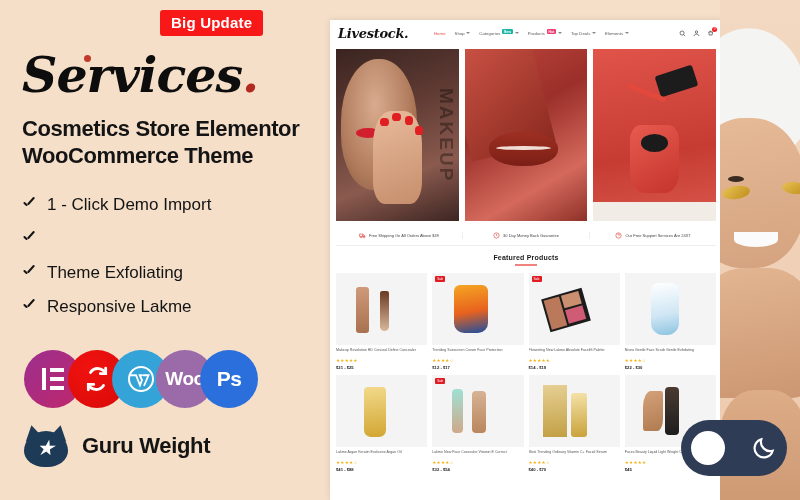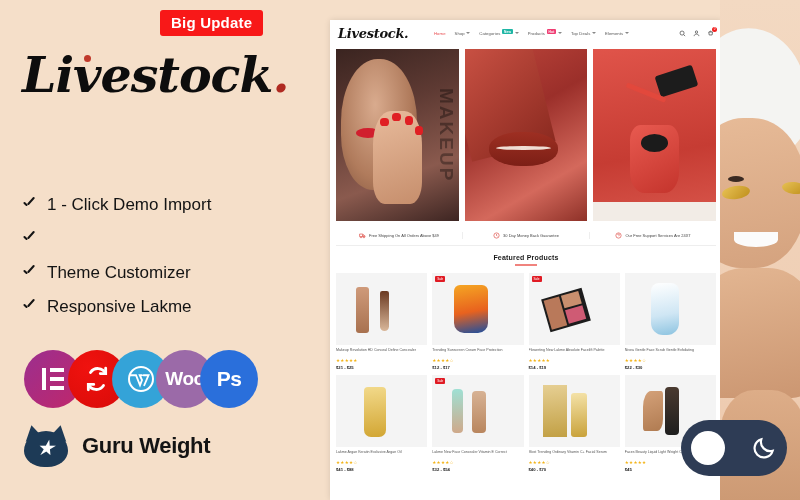--- a/index.html
+++ b/index.html
@@ -242,35 +242,39 @@
 </head>
 <body>
 
 <div class="stage">
 
   <div class="promo">
     <div class="big-update">Big Update</div>
 
     <div class="brand">
       <span class="dot-top"></span>
-      <span>Livestock</span><span class="dot-end">.</span>
-    </div>
-
+      <span>Services</span><span class="dot-end">.</span>
+    </div>
+
+    <div class="headline">
+      <div>Cosmetics Store Elementor</div>
+      <div>WooCommerce Theme</div>
+    </div>
 
     <div class="features">
       <div class="feat">
         <span class="tick"></span>
         <span>1 - Click Demo Import</span>
       </div>
       <div class="feat">
         <span class="tick"></span>
       </div>
       <div class="feat">
         <span class="tick"></span>
-        <span>Theme Customizer</span>
+        <span>Theme Exfoliating</span>
       </div>
       <div class="feat">
         <span class="tick"></span>
         <span>Responsive Lakme</span>
       </div>
     </div>
 
     <div class="badges">
       <div class="bdg bdg-elementor">
         <span class="el-glyph">

